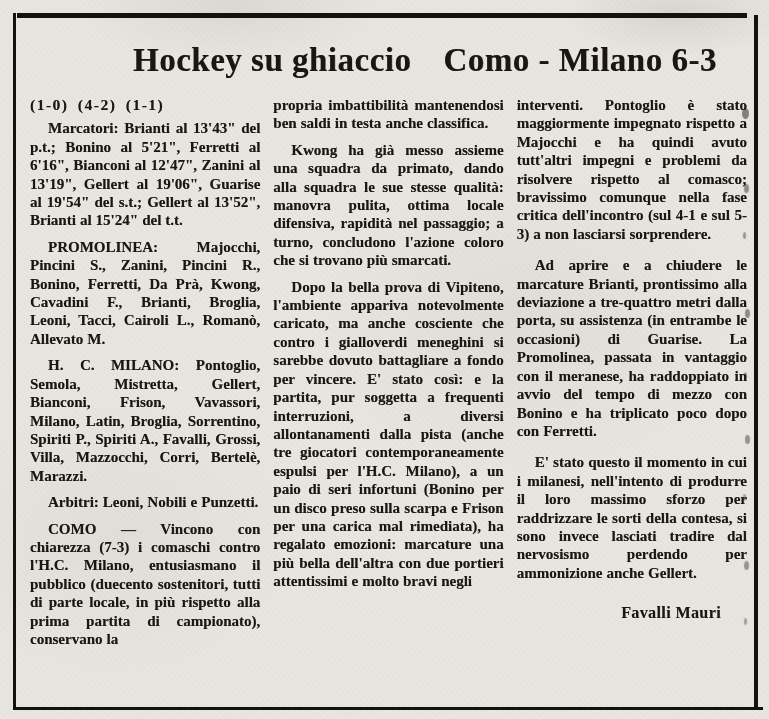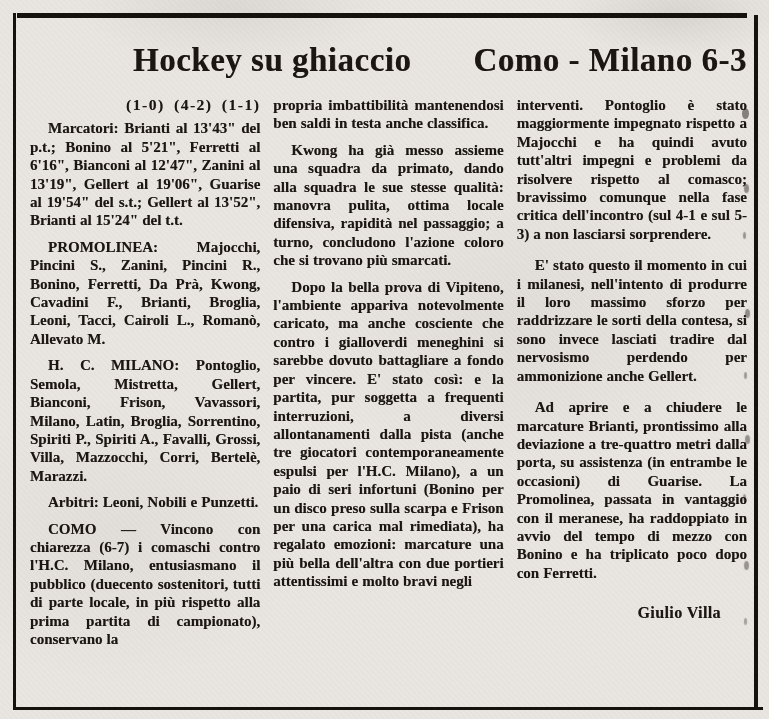--- a/index.html
+++ b/index.html
@@ -30,21 +30,21 @@
   .rule-right  { left: 754px; top: 15px;   width: 4px; height: 695px; }
   .rule-bottom { left: 13px;  right: 6px;  top: 707px; height: 3px; }
 
   
   .masthead {
     position: absolute;
     top: 42px; left: 13px; right: 16px;
     padding-left: 120px;
     display: flex;
     align-items: baseline;
-    gap: 62px;
+    gap: 32px;
     font-size: 33px;
     font-weight: 700;
     letter-spacing: 0.5px;
     white-space: nowrap;
     text-shadow: 0.3px 0.3px 0 rgba(20,15,10,.5);
   }
 
   
   .cols {
     position: absolute;
@@ -65,21 +65,21 @@
   .para {
     text-align: justify;
     text-indent: 18px;
     margin-bottom: 8px;
     hyphens: auto;
     -webkit-hyphens: auto;
     word-spacing: 0.3px;
   }
   .para.noindent { text-indent: 0; }
   .score {
-    text-align: right;
+    text-align: left;
     font-size: 15.5px;
     letter-spacing: 1.5px;
     word-spacing: 4px;
     margin-bottom: 5px;
   }
   .col3 .para { margin-bottom: 13px; }
   .byline {
     text-align: right;
     padding-right: 26px;
     margin-top: 22px;
@@ -119,31 +119,31 @@
 </div>
 
 <div class="cols">
 
   <div class="col col1">
     <p class="score">(1-0) (4-2) (1-1)</p>
     <p class="para">Marcatori: Brianti al 13'43" del p.t.; Bonino al 5'21", Ferretti al 6'16", Bianconi al 12'47", Zanini al 13'19", Gellert al 19'06", Guarise al 19'54" del s.t.; Gellert al 13'52", Brianti al 15'24" del t.t.</p>
     <p class="para">PROMOLINEA: Majocchi, Pincini S., Zanini, Pincini R., Bonino, Ferretti, Da Prà, Kwong, Cavadini F., Brianti, Broglia, Leoni, Tacci, Cairoli L., Romanò, Allevato M.</p>
     <p class="para">H. C. MILANO: Pontoglio, Semola, Mistretta, Gellert, Bianconi, Frison, Vavassori, Milano, Latin, Broglia, Sorrentino, Spiriti P., Spiriti A., Favalli, Grossi, Villa, Mazzocchi, Corri, Bertelè, Marazzi.</p>
     <p class="para">Arbitri: Leoni, Nobili e Punzetti.</p>
-    <p class="para">COMO — Vincono con chiarezza (6-7) i comaschi contro l'H.C. Milano, entusiasmano il pubblico (duecento sostenitori, tutti di parte locale, in più rispetto alla prima partita di campionato), conservano la</p>
+    <p class="para">COMO — Vincono con chiarezza (7-3) i comaschi contro l'H.C. Milano, entusiasmano il pubblico (duecento sostenitori, tutti di parte locale, in più rispetto alla prima partita di campionato), conservano la</p>
   </div>
 
   <div class="col col2">
     <p class="para noindent">propria imbattibilità mantenendosi ben saldi in testa anche classifica.</p>
     <p class="para">Kwong ha già messo assieme una squadra da primato, dando alla squadra le sue stesse qualità: manovra pulita, ottima locale difensiva, rapidità nel passaggio; a turno, concludono l'azione coloro che si trovano più smarcati.</p>
     <p class="para">Dopo la bella prova di Vipiteno, l'ambiente appariva notevolmente caricato, ma anche cosciente che contro i gialloverdi meneghini si sarebbe dovuto battagliare a fondo per vincere. E' stato così: e la partita, pur soggetta a frequenti interruzioni, a diversi allontanamenti dalla pista (anche tre giocatori contemporaneamente espulsi per l'H.C. Milano), a un paio di seri infortuni (Bonino per un disco preso sulla scarpa e Frison per una carica mal rimediata), ha regalato emozioni: marcature una più bella dell'altra con due portieri attentissimi e molto bravi negli</p>
   </div>
 
   <div class="col col3">
     <p class="para noindent">interventi. Pontoglio è stato maggiormente impegnato rispetto a Majocchi e ha quindi avuto tutt'altri impegni e problemi da risolvere rispetto al comasco; bravissimo comunque nella fase critica dell'incontro (sul 4-1 e sul 5-3) a non lasciarsi sorprendere.</p>
+    <p class="para">Ad aprire e a chiudere le marcature Brianti, prontissimo alla deviazione a tre-quattro metri dalla porta, su assistenza (in entrambe le occasioni) di Guarise. La Promolinea, passata in vantaggio con il meranese, ha raddoppiato in avvio del tempo di mezzo con Bonino e ha triplicato poco dopo con Ferretti.</p>
     <p class="para">E' stato questo il momento in cui i milanesi, nell'intento di produrre il loro massimo sforzo per raddrizzare le sorti della contesa, si sono invece lasciati tradire dal nervosismo perdendo per ammonizione anche Gellert.</p>
-    <p class="para">Ad aprire e a chiudere le marcature Brianti, prontissimo alla deviazione a tre-quattro metri dalla porta, su assistenza (in entrambe le occasioni) di Guarise. La Promolinea, passata in vantaggio con il meranese, ha raddoppiato in avvio del tempo di mezzo con Bonino e ha triplicato poco dopo con Ferretti.</p>
-    <p class="byline">Giulio Villa</p>
+    <p class="byline">Favalli Mauri</p>
   </div>
 
 </div>
 
 <div class="smudges"></div>
 
 </body></html>

